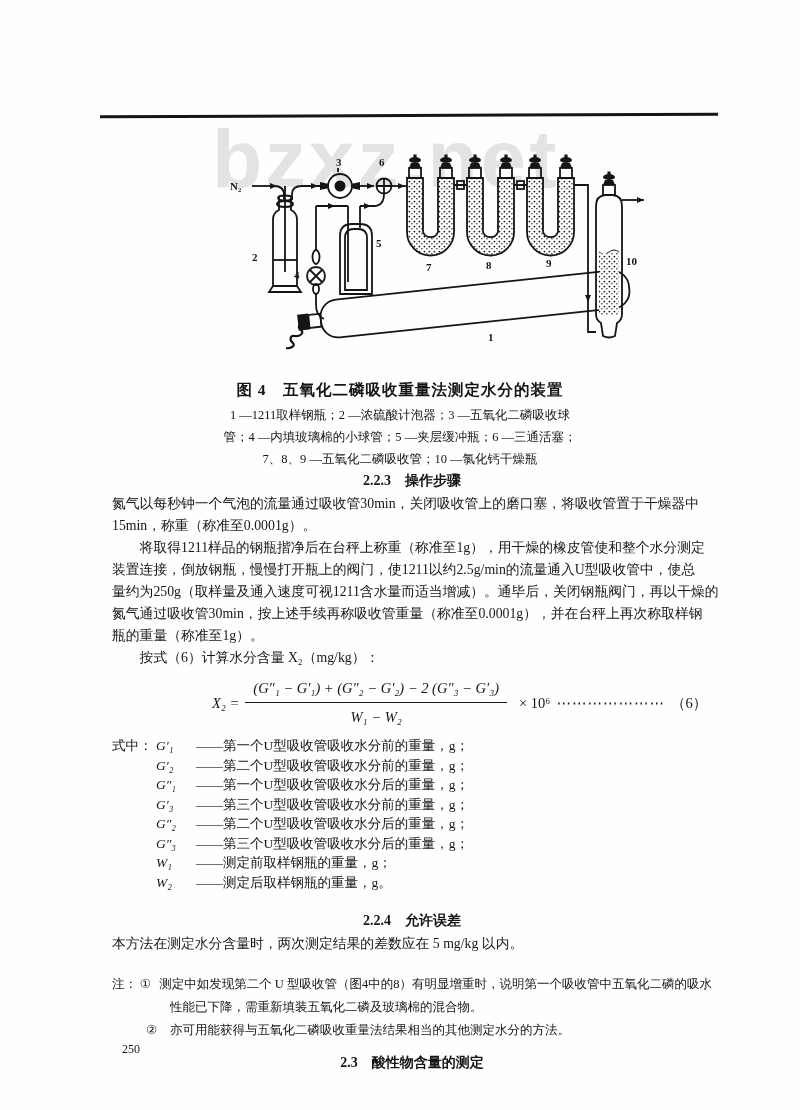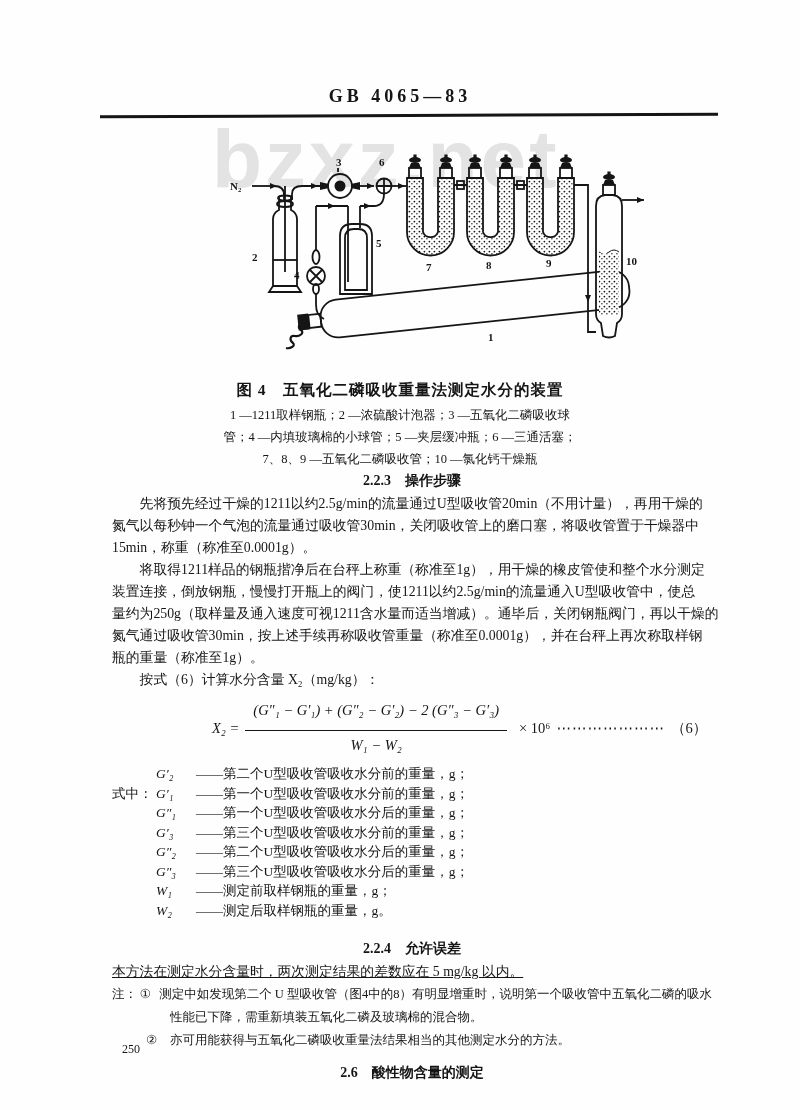--- a/index.html
+++ b/index.html
@@ -39,47 +39,46 @@
   .hrow{font-family:"Liberation Sans","DejaVu Sans",sans-serif;
     font-weight:bold;font-size:14px;line-height:24px;text-align:center;}
   .h-num{margin-right:14px;font-family:"Liberation Serif",serif;}
   .para div{white-space:nowrap;}
   .indent1{text-indent:2em;}
   .formula{
     display:flex;align-items:center;justify-content:flex-start;
     margin:8px 0 8px 100px;font-style:italic;font-size:14.5px;
   }
   .frac{display:inline-flex;flex-direction:column;align-items:center;margin:0 6px;}
-  .frac .num{padding:0 8px 9px;border-bottom:1.6px solid #151515;}
+  .frac .num{padding:0 8px 3px;border-bottom:1.6px solid #151515;}
   .frac .den{padding-top:3px;}
   .f-mult{margin:0 6px;font-style:normal;}
   .f-dots{letter-spacing:1px;font-style:normal;margin-right:6px;}
   .f-ref{font-style:normal;}
   .where{font-size:13.5px;line-height:19.5px;margin-top:2px;}
   .w-row{display:flex;white-space:nowrap;}
   .w-label{width:44px;}
   .w-row.ind{padding-left:44px;}
   .w-sym{font-style:italic;width:40px;}
-  .s224-body{white-space:nowrap;margin-bottom:0;text-decoration:underline;}
+  .s224-body{white-space:nowrap;margin-bottom:18px;}
   .notes{font-size:12.5px;line-height:23px;}
   .note-row{display:flex;white-space:nowrap;}
   .note-label{width:34px;}
   .note-marker{width:24px;}
   .note-cont{padding-left:58px;white-space:nowrap;}
   .note-row.ind2{padding-left:34px;}
   .h23{margin-top:8px;}
   .pageno{position:absolute;left:122px;top:1042px;font-size:12px;z-index:2;}
   svg text{font-family:"Liberation Serif","DejaVu Serif",serif;font-weight:bold;}
 </style>
 </head>
 <body>
 
 <div class="page">
 
-  <div class="std-no">GB 4065—83</div>
   <div class="header-rule"></div>
   <div class="watermark">bzxz.net</div>
 
   <svg class="diagram" width="500" height="245" viewBox="0 0 500 245">
     <defs>
       <pattern id="stip" patternUnits="userSpaceOnUse" width="5" height="5">
         <rect width="5" height="5" fill="#ffffff"></rect>
         <circle cx="1.4" cy="1.6" r="0.9" fill="#151515"></circle>
         <circle cx="3.9" cy="3.8" r="0.7" fill="#151515"></circle>
       </pattern>
@@ -221,21 +220,20 @@
     <div>7、8、9 —五氧化二磷吸收管；10 —氯化钙干燥瓶</div>
   </div>
 
   <div class="content">
 
     <div class="hrow">
       <span class="h-num">2.2.3</span><span>操作步骤</span>
     </div>
 
     <div class="para">
-      <div class="indent1">先将预先经过干燥的1211以约2.5g/min的流量通过U型吸收管20min（不用计量），再用干燥的</div>
       <div>氮气以每秒钟一个气泡的流量通过吸收管30min，关闭吸收管上的磨口塞，将吸收管置于干燥器中</div>
       <div>15min，称重（称准至0.0001g）。</div>
     </div>
 
     <div class="para">
       <div class="indent1">将取得1211样品的钢瓶揩净后在台秤上称重（称准至1g），用干燥的橡皮管使和整个水分测定</div>
       <div>装置连接，倒放钢瓶，慢慢打开瓶上的阀门，使1211以约2.5g/min的流量通入U型吸收管中，使总</div>
       <div>量约为250g（取样量及通入速度可视1211含水量而适当增减）。通毕后，关闭钢瓶阀门，再以干燥的</div>
       <div>氮气通过吸收管30min，按上述手续再称吸收管重量（称准至0.0001g），并在台秤上再次称取样钢</div>
       <div>瓶的重量（称准至1g）。</div>
@@ -250,28 +248,28 @@
       <span class="frac">
         <span class="num">(G″₁ − G′₁) + (G″₂ − G′₂) − 2 (G″₃ − G′₃)</span>
         <span class="den">W₁ − W₂</span>
       </span>
       <span class="f-mult">× 10⁶</span>
       <span class="f-dots">⋯⋯⋯⋯⋯⋯⋯</span>
       <span class="f-ref">（6）</span>
     </div>
 
     <div class="where">
-      <div class="w-row ind">
-        <span class="w-sym">G′₂</span>
-        <span>——第二个U型吸收管吸收水分前的重量，g；</span>
-      </div>
       <div class="w-row">
         <span class="w-label">式中：</span>
         <span class="w-sym">G′₁</span>
         <span>——第一个U型吸收管吸收水分前的重量，g；</span>
+      </div>
+      <div class="w-row ind">
+        <span class="w-sym">G′₂</span>
+        <span>——第二个U型吸收管吸收水分前的重量，g；</span>
       </div>
       <div class="w-row ind">
         <span class="w-sym">G″₁</span>
         <span>——第一个U型吸收管吸收水分后的重量，g；</span>
       </div>
       <div class="w-row ind">
         <span class="w-sym">G′₃</span>
         <span>——第三个U型吸收管吸收水分前的重量，g；</span>
       </div>
       <div class="w-row ind">
@@ -304,19 +302,19 @@
         <span>测定中如发现第二个 U 型吸收管（图4中的8）有明显增重时，说明第一个吸收管中五氧化二磷的吸水</span>
       </div>
       <div class="note-cont">性能已下降，需重新填装五氧化二磷及玻璃棉的混合物。</div>
       <div class="note-row ind2">
         <span class="note-marker">②</span>
         <span>亦可用能获得与五氧化二磷吸收重量法结果相当的其他测定水分的方法。</span>
       </div>
     </div>
 
     <div class="hrow h23">
-      <span class="h-num">2.6</span><span>酸性物含量的测定</span>
+      <span class="h-num">2.3</span><span>酸性物含量的测定</span>
     </div>
 
   </div>
 
   <div class="pageno">250</div>
 </div>
 
 </body></html>

